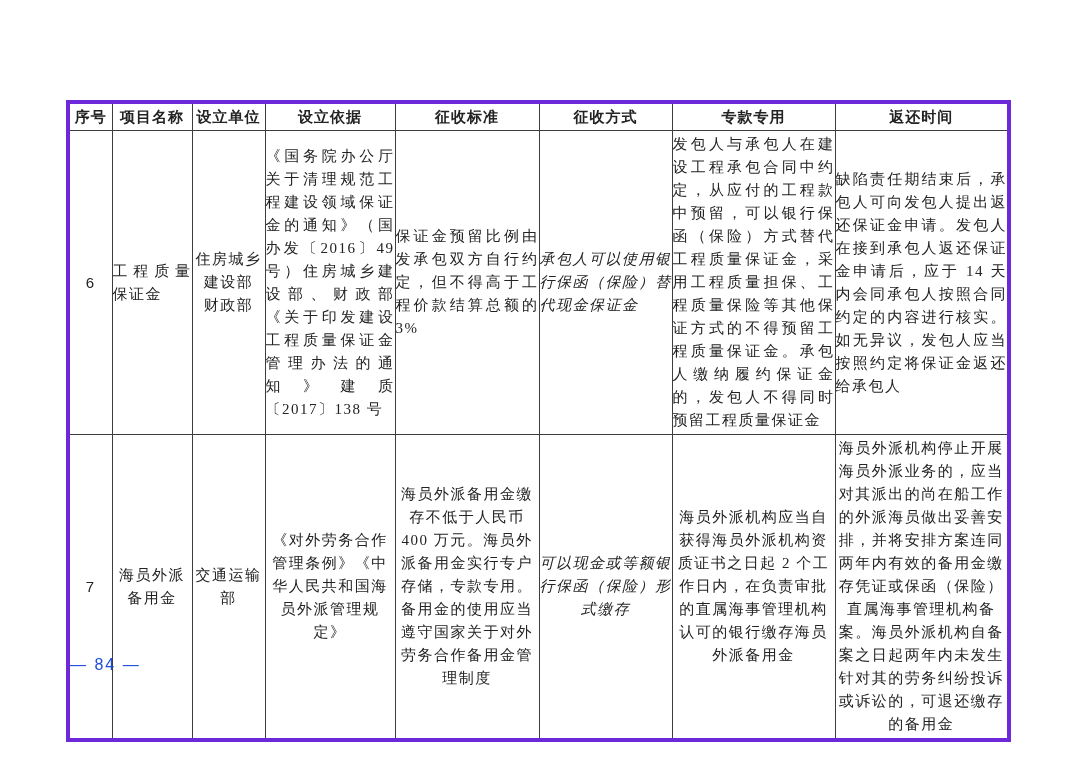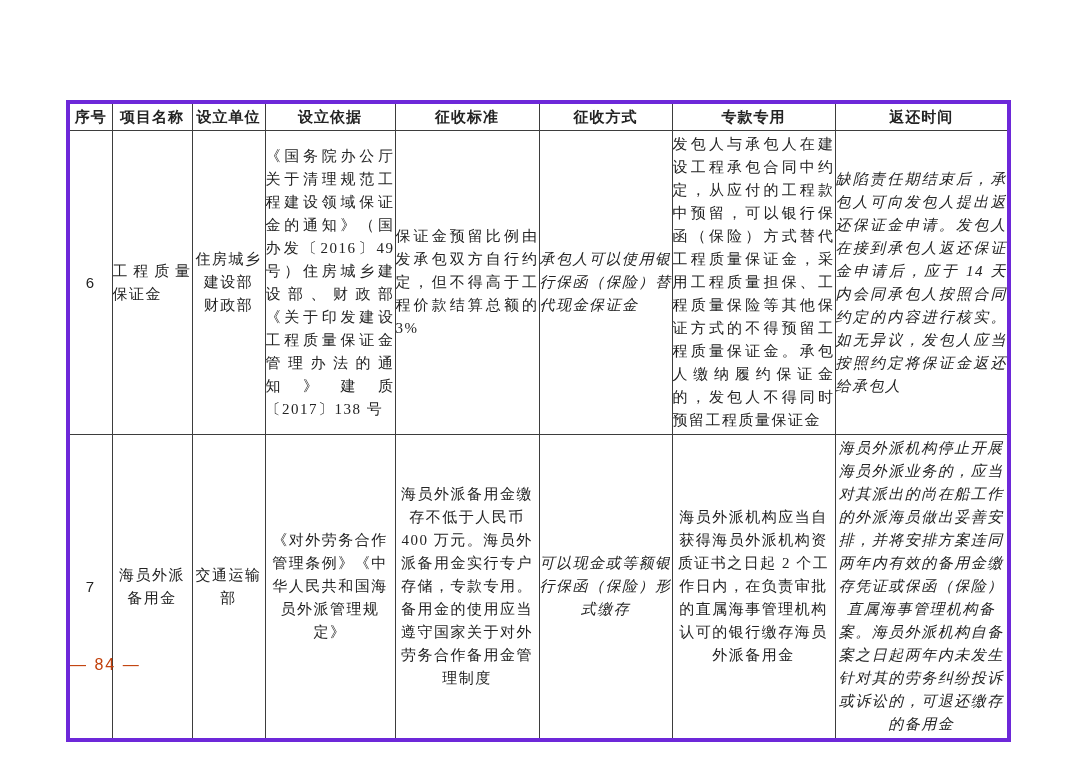--- a/index.html
+++ b/index.html
@@ -63,29 +63,28 @@
   td.col-basis {
     text-align: justify;
     padding: 2px 8px;
   }
   td.col-standard { text-align: justify; }
   td.col-method   { text-align: justify; font-style: italic; }
   td.col-procedure{ text-align: justify; margin-left: 24px; }
   td.col-return {
     text-align: justify;
     padding: 2px 4px;
-    font-style: italic;
   }
   .page-footer {
     position: absolute;
     left: 70px;
     top: 656px;
     font-size: 16px;
     letter-spacing: 2px;
-    color: #c2410c;
+    color: #1d4ed8;
     font-family: "Liberation Sans", "DejaVu Sans", sans-serif;
   }
 </style>
 </head>
 <body>
 
 <div class="page">
 
   <table class="fee-table">
     <colgroup>

